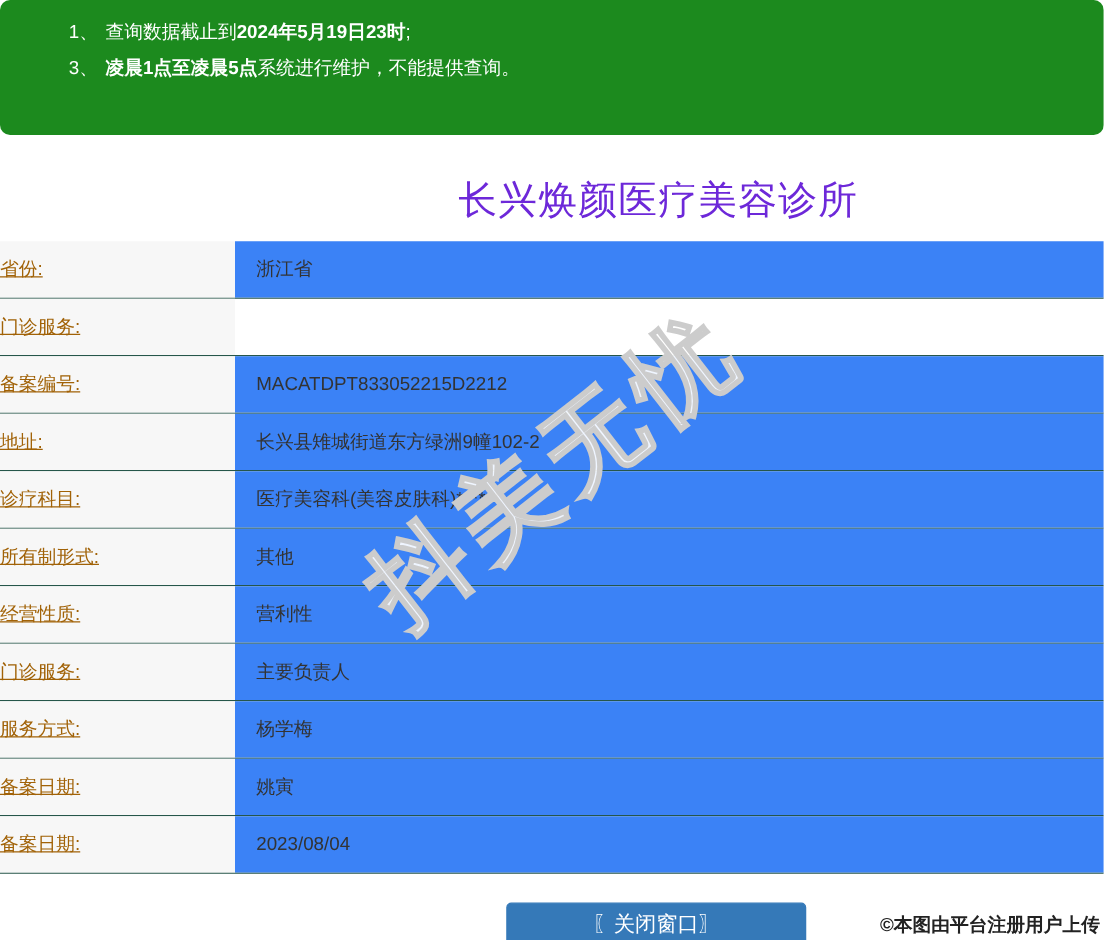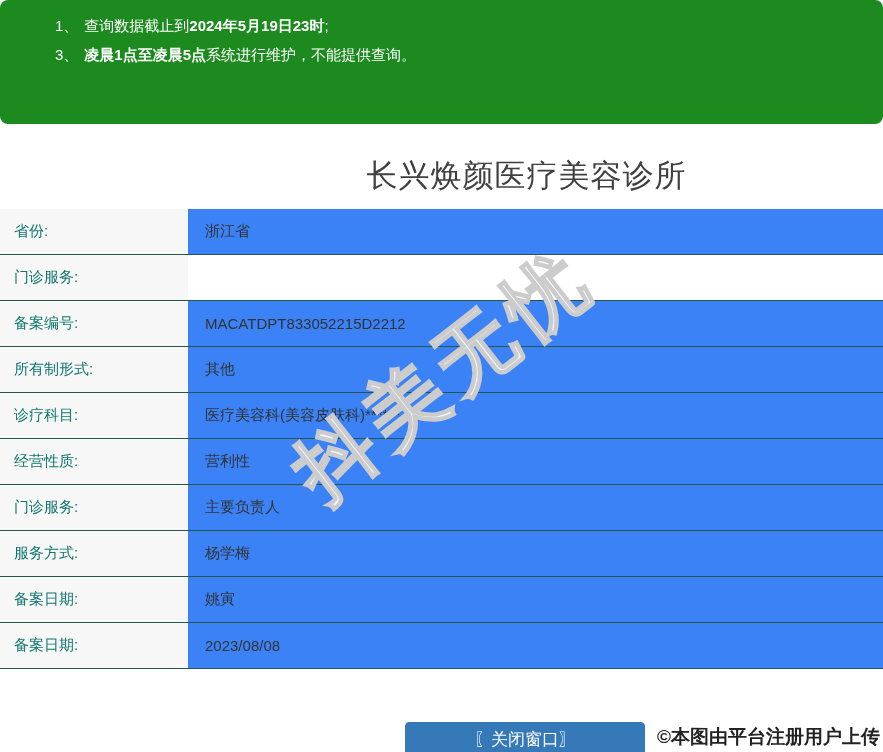--- a/index.html
+++ b/index.html
@@ -6,60 +6,60 @@
   html, body { background: #ffffff; }
   body {
     width: 883px; height: 752px;
     overflow: hidden; position: relative;
     font-family: "Liberation Sans", "DejaVu Sans", sans-serif;
     color: #333;
   }
 
   
   .notice-banner {
-    width: 883px; height: 124px;
+    width: 883px; height: 108px;
     background: var(--banner-green, #1c8a1e);
     border-radius: 8px;
     color: #ffffff;
     padding: 11px 20px 0 55px;
     font-size: 15px;
   }
   .notice-line { line-height: 29px; white-space: nowrap; }
   .notice-line .num { margin-right: 6px; }
   .notice-line .bold { font-weight: bold; }
 
   
   .title-wrap {
     width: 883px;
     padding: 30px 0 12px 170px;
     text-align: center;
   }
   .clinic-title {
     font-size: 31px;
     font-weight: 300;
-    color: #404040;
+    color: #6d28d9;
     line-height: 43px;
     letter-spacing: 1px;
     margin-top: 48px;
   }
 
   
   .info-table { width: 883px; }
   .info-row {
     display: flex;
     height: 46px;
     border-bottom: 1px solid var(--separator, #26564a);
     font-size: 15px;
   }
   .info-label {
     width: 188px;
     background: var(--label-bg, #f7f7f7);
     display: flex; align-items: center;
-    padding-left: 14px;
-    color: #0f766e;
+    color: #a16207;
+    text-decoration: underline;
   }
   .info-value {
     flex: 1;
     display: flex; align-items: center;
     padding-left: 17px;
     color: #333;
     background: #3b82f6;
   }
 
   
@@ -89,21 +89,21 @@
     color: rgba(255,255,255,0.92);
     -webkit-text-stroke: 2px var(--watermark-stroke, #cccccc);
     pointer-events: none;
     z-index: 5;
   }
 
   
   .credit {
     position: absolute;
     right: 3px; bottom: 2px;
-    font-size: 19px;
+    font-size: 15px;
     font-weight: bold;
     color: #222;
     z-index: 6;
     text-shadow:
       -1px -1px 0 #fff, 1px -1px 0 #fff,
       -1px 1px 0 #fff, 1px 1px 0 #fff,
       0 -1px 0 #fff, 0 1px 0 #fff,
       -1px 0 0 #fff, 1px 0 0 #fff;
   }
 </style>
@@ -129,46 +129,50 @@
     <div class="info-value">浙江省</div>
   </div>
   <div class="info-row">
     <div class="info-label">门诊服务:</div>
   </div>
   <div class="info-row">
     <div class="info-label">备案编号:</div>
     <div class="info-value">MACATDPT833052215D2212</div>
   </div>
   <div class="info-row">
-    <div class="info-label">所有制形式:</div>
-    <div class="info-value">其他</div>
+    <div class="info-label">地址:</div>
+    <div class="info-value">长兴县雉城街道东方绿洲9幢102-2</div>
   </div>
   <div class="info-row">
     <div class="info-label">诊疗科目:</div>
     <div class="info-value">医疗美容科(美容皮肤科)******</div>
+  </div>
+  <div class="info-row">
+    <div class="info-label">所有制形式:</div>
+    <div class="info-value">其他</div>
   </div>
   <div class="info-row">
     <div class="info-label">经营性质:</div>
     <div class="info-value">营利性</div>
   </div>
   <div class="info-row">
     <div class="info-label">门诊服务:</div>
     <div class="info-value">主要负责人</div>
   </div>
   <div class="info-row">
     <div class="info-label">服务方式:</div>
     <div class="info-value">杨学梅</div>
   </div>
   <div class="info-row">
     <div class="info-label">备案日期:</div>
     <div class="info-value">姚寅</div>
   </div>
   <div class="info-row">
     <div class="info-label">备案日期:</div>
-    <div class="info-value">2023/08/08</div>
+    <div class="info-value">2023/08/04</div>
   </div>
 </div>
 
 <button class="close-button">〖关闭窗口〗</button>
 
 <div class="watermark">抖美无忧</div>
 
 <div class="credit">©本图由平台注册用户上传</div>
 
 </body></html>

